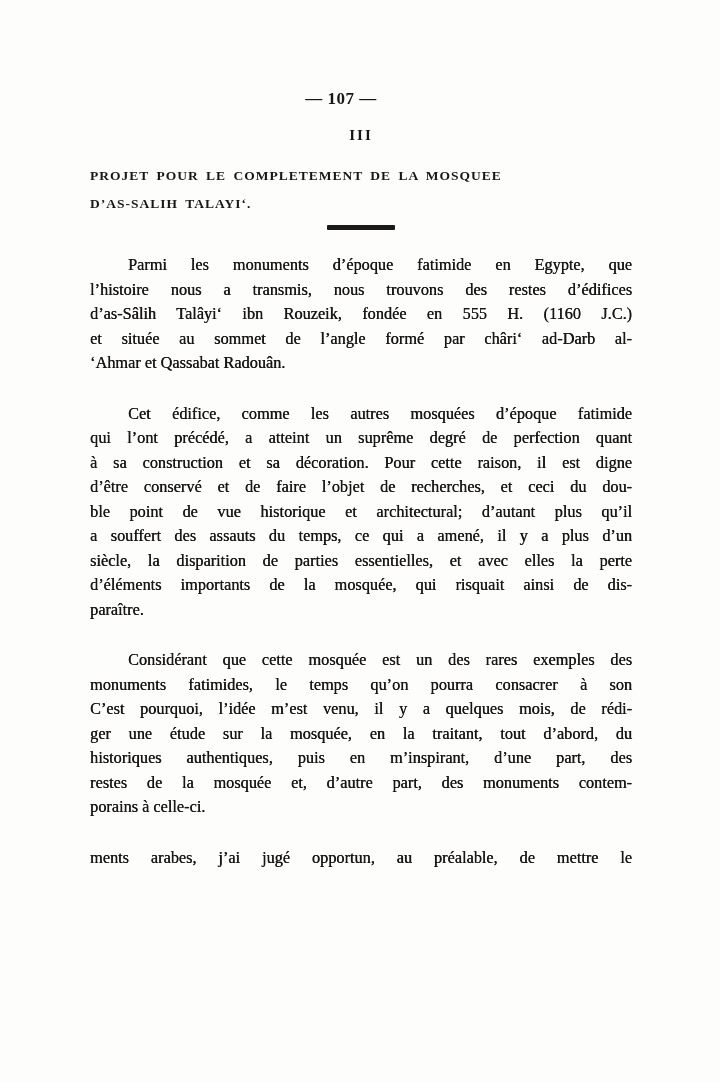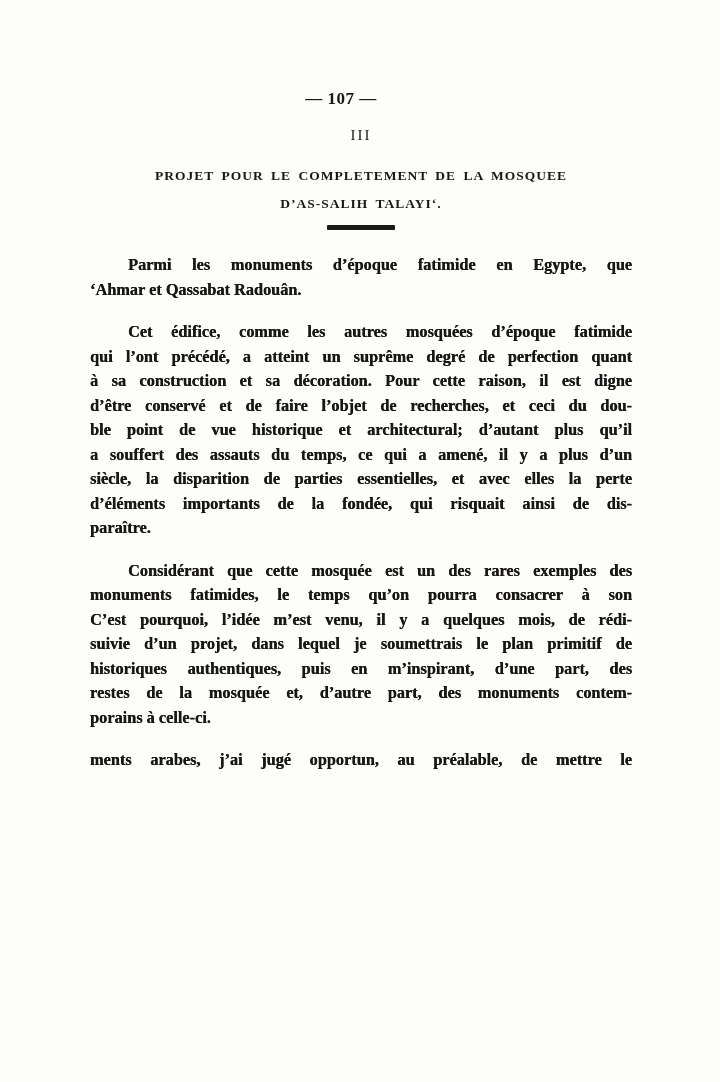--- a/index.html
+++ b/index.html
@@ -16,46 +16,45 @@
     overflow: hidden;
   }
   .pagenum {
     position: absolute; top: 89px; left: 70px; width: 542px;
     text-align: center;
     font-size: 17px; font-weight: bold; letter-spacing: 0.5px;
   }
   .section {
     position: absolute; top: 127px; left: 90px; width: 542px;
     text-align: center;
-    font-size: 15px; font-weight: normal; letter-spacing: 2px;
+    font-size: 15px; font-weight: bold; letter-spacing: 2px;
   }
   .title {
     position: absolute; top: 162px; left: 90px; width: 542px;
-    text-align: center;
+    text-align: left;
     font-size: 13.5px; font-weight: bold;
     letter-spacing: 1px; word-spacing: 3px;
     line-height: 28px;
   }
   .rule {
     position: absolute; top: 225px; left: 327px;
     width: 68px; height: 5px;
     background: #1c1a18;
     border-radius: 1px;
   }
   .body {
     position: absolute; top: 253px; left: 90px; width: 542px;
     font-size: 16.3px;
     line-height: 24.5px;
     text-shadow: 0.3px 0 0 currentColor; 
   }
-  .para + .para { margin-top: 18px; }
+  .para + .para { margin-top: 26px; }
   .ln {
     text-align: justify;
     text-align-last: justify;
-    font-weight: bold;
   }
   .ln.first { text-indent: 38px; }
   .ln.last  { text-align-last: left; }
 </style>
 </head>
 <body>
 
 <div class="page">
 
   <div class="pagenum">— 107 —</div>
@@ -66,40 +65,43 @@
     <div>PROJET POUR LE COMPLETEMENT DE LA MOSQUEE</div>
     <div>D’AS-SALIH TALAYI‘.</div>
   </div>
 
   <div class="rule"></div>
 
   <div class="body">
 
     <div class="para">
       <div class="ln first">Parmi les monuments d’époque fatimide en Egypte, que</div>
+      <div class="ln">l’histoire nous a transmis, nous trouvons des restes d’édifices</div>
+      <div class="ln">d’as-Sâlih Talâyi‘ ibn Rouzeik, fondée en 555 H. (1160 J.C.)</div>
+      <div class="ln">et située au sommet de l’angle formé par châri‘ ad-Darb al-</div>
       <div class="ln last">‘Ahmar et Qassabat Radouân.</div>
     </div>
 
     <div class="para">
       <div class="ln first">Cet édifice, comme les autres mosquées d’époque fatimide</div>
       <div class="ln">qui l’ont précédé, a atteint un suprême degré de perfection quant</div>
       <div class="ln">à sa construction et sa décoration. Pour cette raison, il est digne</div>
       <div class="ln">d’être conservé et de faire l’objet de recherches, et ceci du dou-</div>
       <div class="ln">ble point de vue historique et architectural; d’autant plus qu’il</div>
       <div class="ln">a souffert des assauts du temps, ce qui a amené, il y a plus d’un</div>
       <div class="ln">siècle, la disparition de parties essentielles, et avec elles la perte</div>
-      <div class="ln">d’éléments importants de la fondée, qui risquait ainsi de dis-</div>
+      <div class="ln">d’éléments importants de la mosquée, qui risquait ainsi de dis-</div>
       <div class="ln last">paraître.</div>
     </div>
 
     <div class="para">
       <div class="ln first">Considérant que cette mosquée est un des rares exemples des</div>
       <div class="ln">monuments fatimides, le temps qu’on pourra consacrer à son</div>
       <div class="ln">C’est pourquoi, l’idée m’est venu, il y a quelques mois, de rédi-</div>
-      <div class="ln">suivie d’un projet, dans lequel je soumettrais le plan primitif de</div>
+      <div class="ln">ger une étude sur la mosquée, en la traitant, tout d’abord, du</div>
       <div class="ln">historiques authentiques, puis en m’inspirant, d’une part, des</div>
       <div class="ln">restes de la mosquée et, d’autre part, des monuments contem-</div>
       <div class="ln last">porains à celle-ci.</div>
     </div>
 
     <div class="para">
       <div class="ln">ments arabes, j’ai jugé opportun, au préalable, de mettre le</div>
     </div>
 
   </div>

